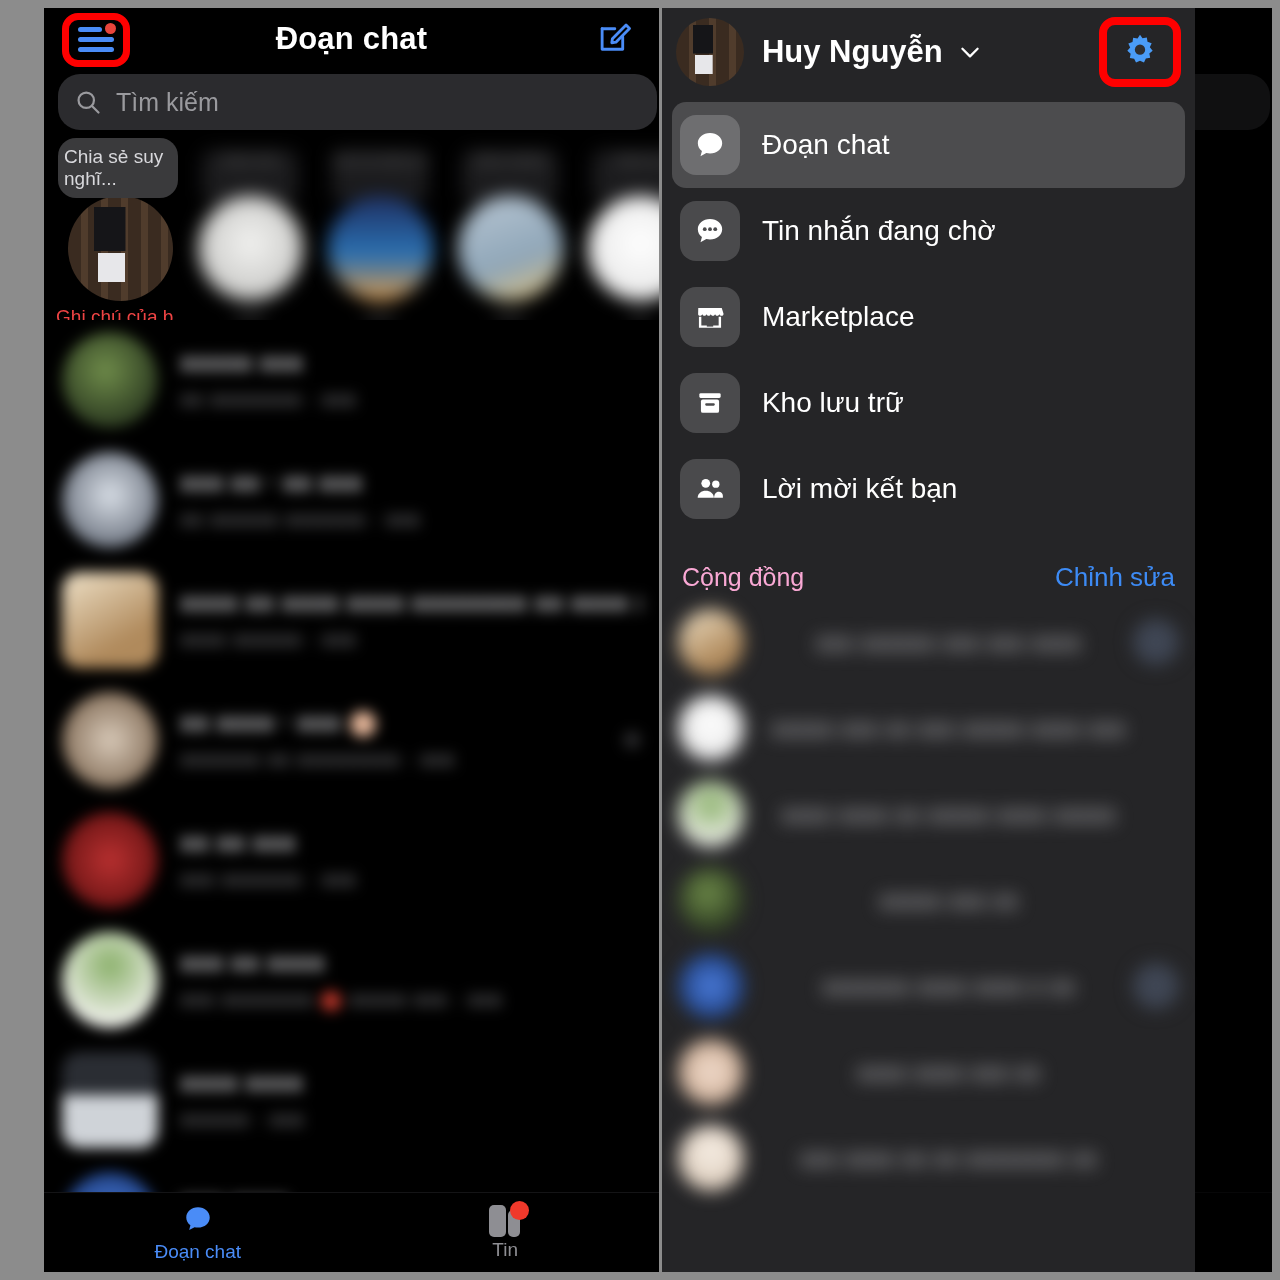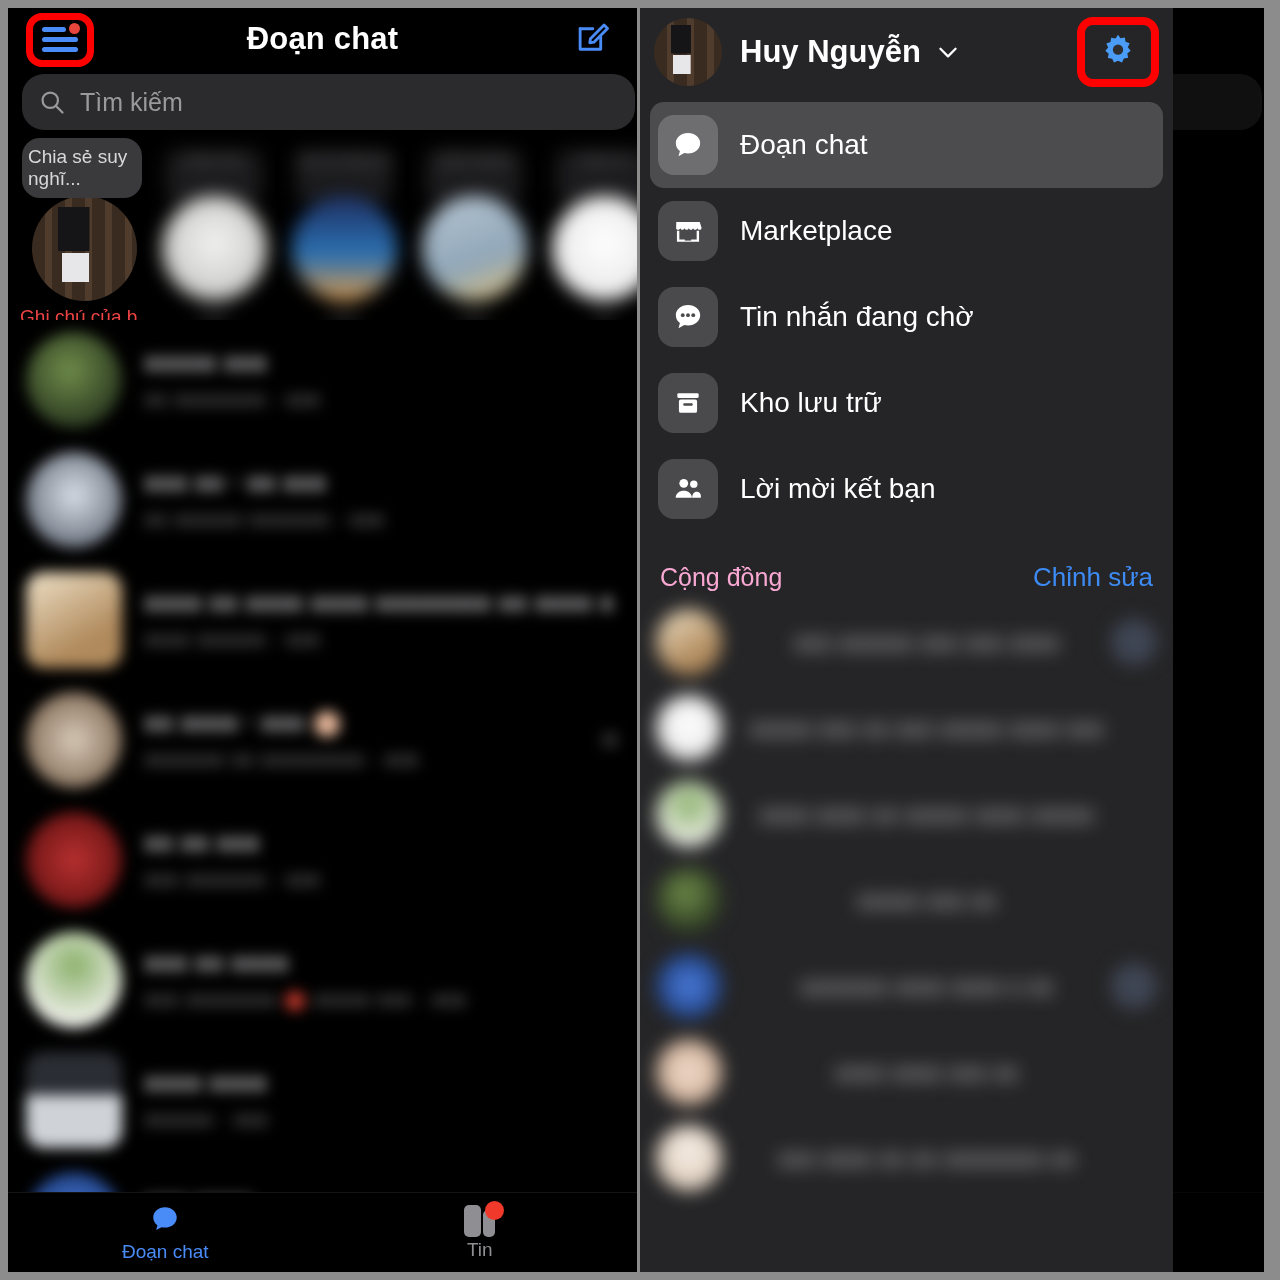--- a/index.html
+++ b/index.html
@@ -7,20 +7,21 @@
     width: 1280px; height: 1280px;
     background: #8c8c8c;
     font-family: "Liberation Sans", sans-serif;
     overflow: hidden;
   }
   .stage {
     position: relative;
     width: 1280px; height: 1280px;
     background: #8c8c8c;
     display: flex;
+    padding-left: 36px;
   }
 
   
   .phone {
     position: relative;
     overflow: hidden;
     background: #000;
   }
   .phone-left  { width: 629px; height: 1264px; margin: 8px 0 0 8px; }
   .phone-right { width: 624px; height: 1264px; margin: 8px 8px 0 3px; text-align: center; }
@@ -484,39 +485,39 @@
           <div class="mi-icon">
             <svg width="34" height="34" viewBox="0 0 24 24">
               <path d="M12 3.6c4.9 0 8.6 3.1 8.6 7.2s-3.7 7.2-8.6 7.2c-.9 0-1.8-.1-2.6-.3l-4.1 2.2 1-3.6c-1.8-1.3-2.9-3.3-2.9-5.5 0-4.1 3.7-7.2 8.6-7.2z" fill="#ffffff"></path>
             </svg>
           </div>
           <span class="mi-label">Đoạn chat</span>
         </div>
 
         <div class="menu-item">
           <div class="mi-icon">
-            <svg width="32" height="32" viewBox="0 0 24 24">
-              <path d="M3.2 5.2h17.6l1.3 4.1c.2.9-.5 1.8-1.5 1.8-.8 0-1.5-.6-1.6-1.4-.1.8-.8 1.4-1.6 1.4s-1.5-.6-1.6-1.4c-.1.8-.8 1.4-1.6 1.4s-1.5-.6-1.6-1.4c-.1.8-.8 1.4-1.6 1.4s-1.5-.6-1.6-1.4c-.1.8-.8 1.4-1.6 1.4s-1.5-.6-1.6-1.4c-.1.8-.8 1.4-1.6 1.4-1 0-1.7-.9-1.5-1.8z" fill="#ffffff"></path>
-              <path d="M4.6 11.9v7.3h14.8v-7.3" fill="none" stroke="#ffffff" stroke-width="1.8"></path>
-              <rect x="9.6" y="13.6" width="4.8" height="5.6" fill="#4a4a4c"></rect>
-            </svg>
-          </div>
-          <span class="mi-label">Marketplace</span>
-        </div>
-
-        <div class="menu-item">
-          <div class="mi-icon">
             <svg width="34" height="34" viewBox="0 0 24 24">
               <path d="M12 3.6c4.9 0 8.6 3.1 8.6 7.2s-3.7 7.2-8.6 7.2c-.9 0-1.8-.1-2.6-.3l-4.1 2.2 1-3.6c-1.8-1.3-2.9-3.3-2.9-5.5 0-4.1 3.7-7.2 8.6-7.2z" fill="#ffffff"></path>
               <circle cx="8.3" cy="10.7" r="1.35" fill="#4a4a4c"></circle>
               <circle cx="12" cy="10.7" r="1.35" fill="#4a4a4c"></circle>
               <circle cx="15.7" cy="10.7" r="1.35" fill="#4a4a4c"></circle>
             </svg>
           </div>
           <span class="mi-label">Tin nhắn đang chờ</span>
+        </div>
+
+        <div class="menu-item">
+          <div class="mi-icon">
+            <svg width="32" height="32" viewBox="0 0 24 24">
+              <path d="M3.2 5.2h17.6l1.3 4.1c.2.9-.5 1.8-1.5 1.8-.8 0-1.5-.6-1.6-1.4-.1.8-.8 1.4-1.6 1.4s-1.5-.6-1.6-1.4c-.1.8-.8 1.4-1.6 1.4s-1.5-.6-1.6-1.4c-.1.8-.8 1.4-1.6 1.4s-1.5-.6-1.6-1.4c-.1.8-.8 1.4-1.6 1.4s-1.5-.6-1.6-1.4c-.1.8-.8 1.4-1.6 1.4-1 0-1.7-.9-1.5-1.8z" fill="#ffffff"></path>
+              <path d="M4.6 11.9v7.3h14.8v-7.3" fill="none" stroke="#ffffff" stroke-width="1.8"></path>
+              <rect x="9.6" y="13.6" width="4.8" height="5.6" fill="#4a4a4c"></rect>
+            </svg>
+          </div>
+          <span class="mi-label">Marketplace</span>
         </div>
 
         <div class="menu-item">
           <div class="mi-icon">
             <svg width="32" height="32" viewBox="0 0 24 24">
               <rect x="4" y="4.6" width="16" height="3.6" rx="1" fill="#ffffff"></rect>
               <rect x="5.2" y="9.4" width="13.6" height="10" rx="1.4" fill="#ffffff"></rect>
               <rect x="8.4" y="12.1" width="7.2" height="1.9" rx=".8" fill="#4a4a4c"></rect>
             </svg>
           </div>

